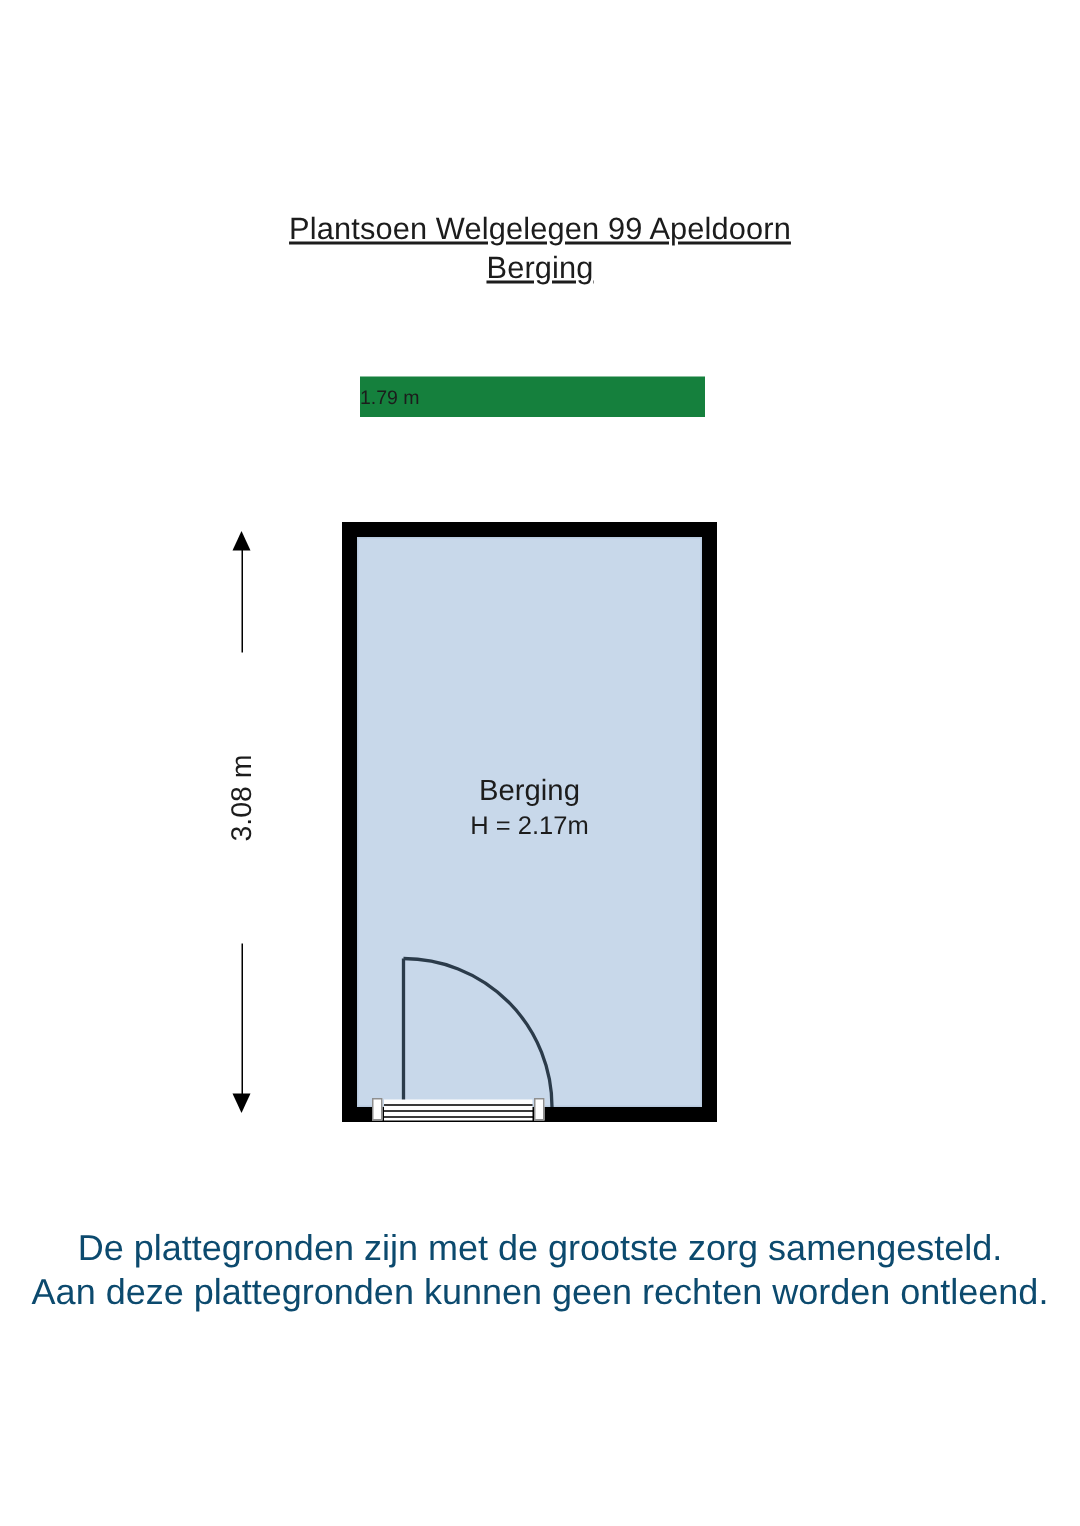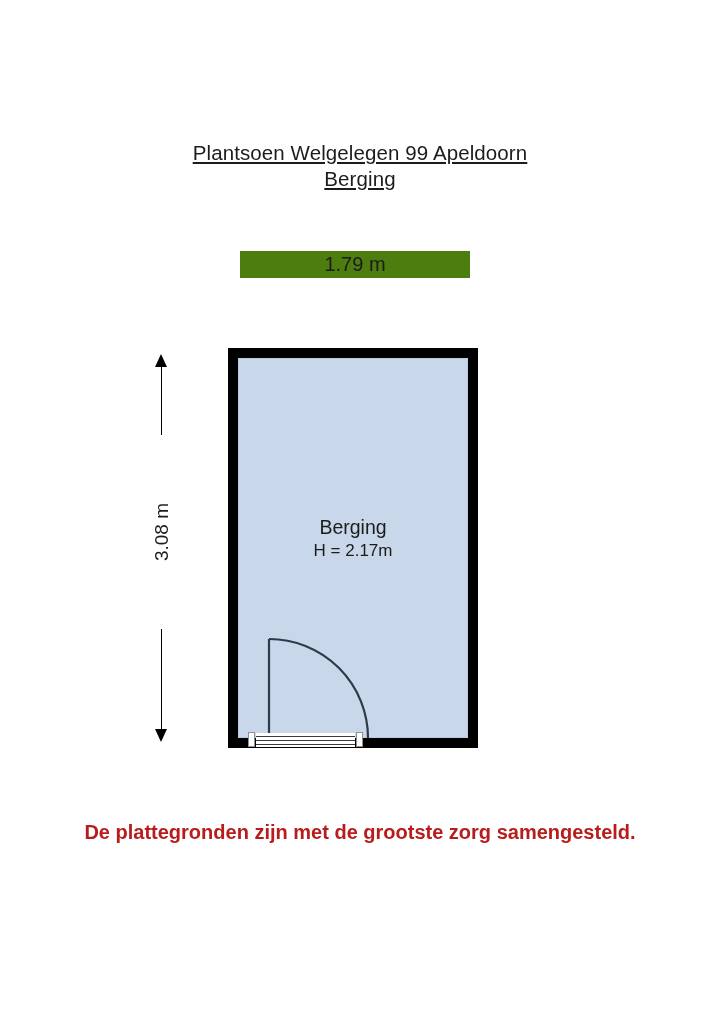--- a/index.html
+++ b/index.html
@@ -65,24 +65,24 @@
     border-top: 6.5px solid transparent;
     border-bottom: 6.5px solid transparent;
   }
   .dim-h .arrow-left  { left: 0;  border-right: 13px solid #000; }
   .dim-h .arrow-right { right: 0; border-left: 13px solid #000; }
   .dim-h .dim-label {
     position: absolute;
     left: 0;
     top: -4px;
     width: 230px;
-    text-align: center;
-    font-size: 20px;
+    text-align: left;
+    font-size: 13px;
     line-height: 27px;
-    background: #4d7c0f;
+    background: #15803d;
     color: #1c1c1c;
   }
 
   
   .dim-v {
     position: absolute;
     left: 152px;
     top: 354px;
     width: 20px;
     height: 388px;
@@ -199,25 +199,24 @@
 
   
   .disclaimer {
     position: absolute;
     left: 0;
     top: 818px;
     width: 720px;
     text-align: center;
   }
   .disclaimer-line {
-    font-size: 20px;
+    font-size: 24px;
     line-height: 29px;
-    color: #b91c1c;
+    color: #0c4a6e;
     white-space: nowrap;
-    font-weight: bold;
   }
 </style>
 </head>
 <body>
 
 <div class="page">
 
   <div class="title-block">
     <div class="title-line">Plantsoen Welgelegen 99 Apeldoorn</div>
     <div class="title-line">Berging</div>
@@ -256,15 +255,16 @@
   </div>
 
   <div class="door-opening">
     <div class="door-jamb left"></div>
     <div class="door-threshold"></div>
     <div class="door-jamb right"></div>
   </div>
 
   <div class="disclaimer">
     <div class="disclaimer-line">De plattegronden zijn met de grootste zorg samengesteld.</div>
+    <div class="disclaimer-line">Aan deze plattegronden kunnen geen rechten worden ontleend.</div>
   </div>
 
 </div>
 
 </body></html>

